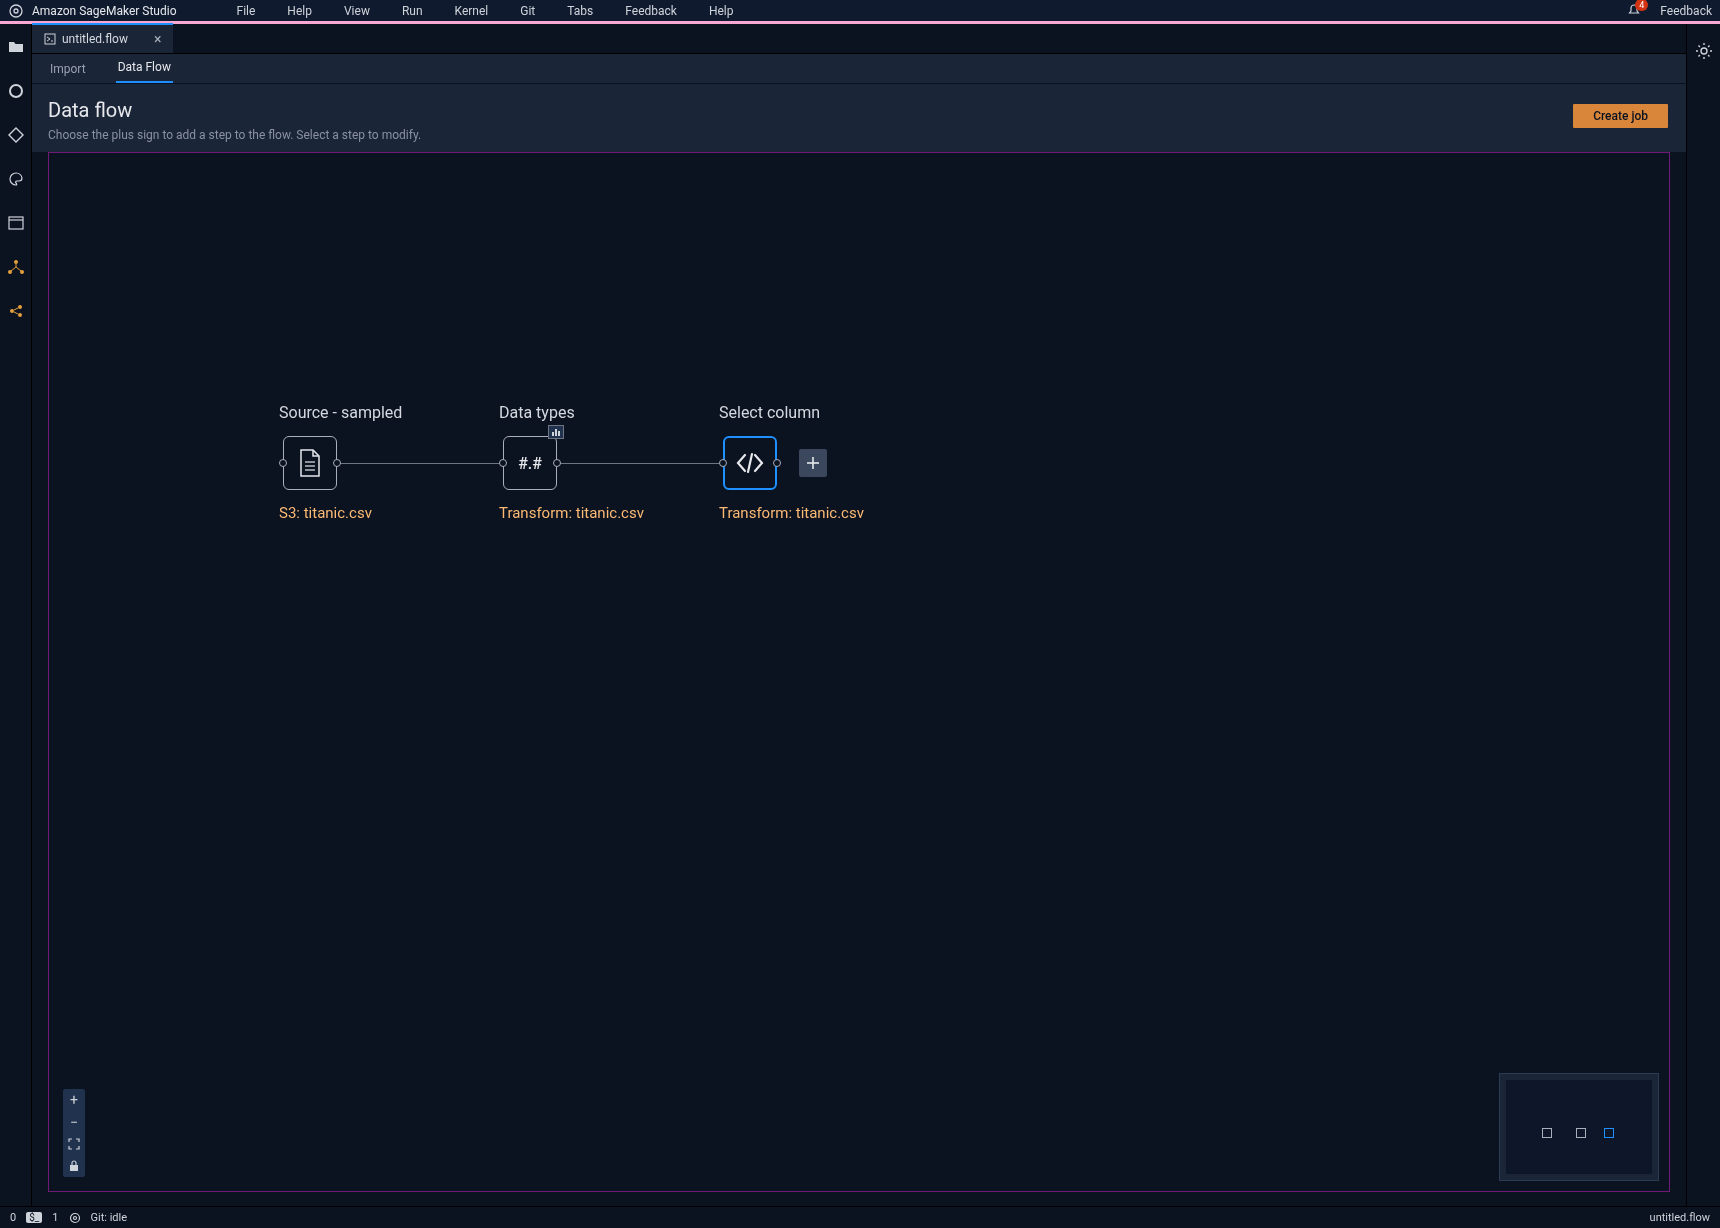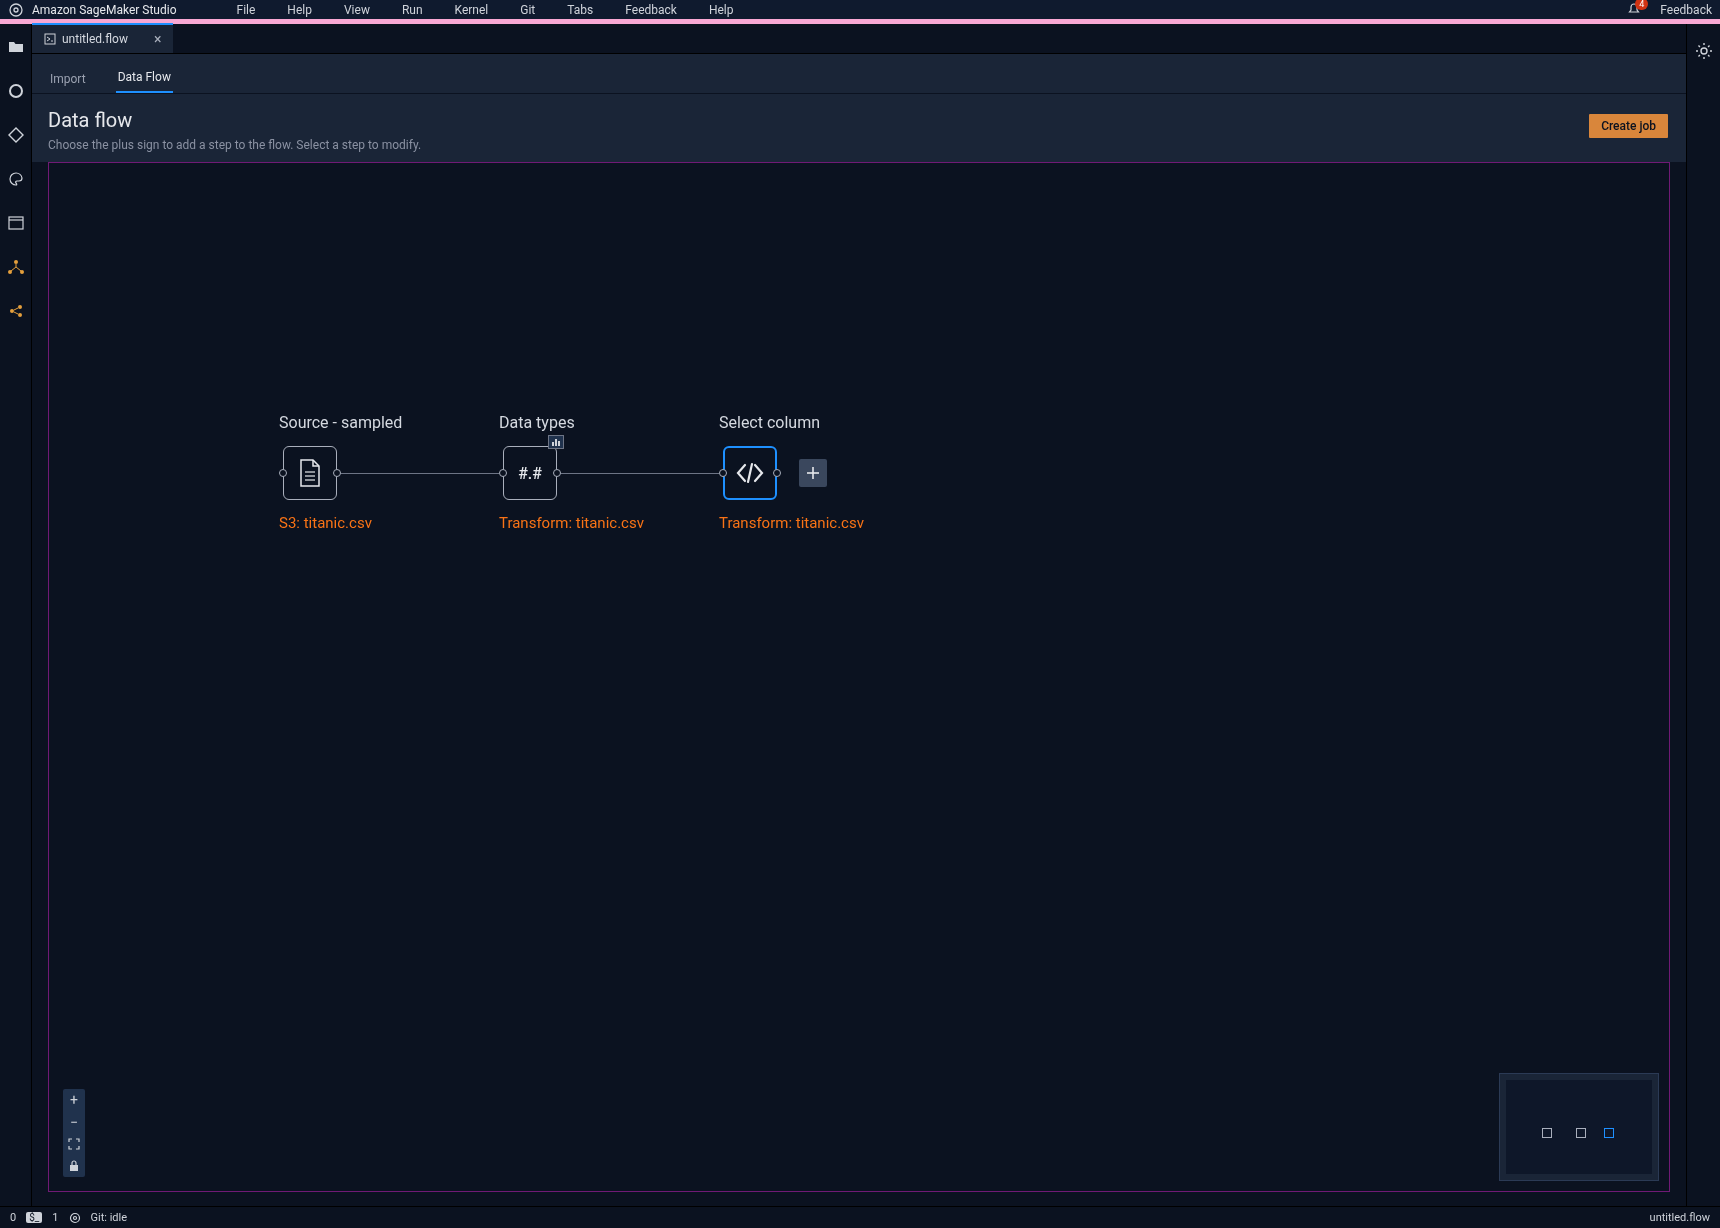--- a/index.html
+++ b/index.html
@@ -1,50 +1,50 @@
 <!DOCTYPE html>
 <html><head>
 <meta charset="utf-8">
 <style>
 * { margin:0; padding:0; box-sizing:border-box; font-family:-apple-system,BlinkMacSystemFont,"Segoe UI",Roboto,Arial,sans-serif; }
 html,body { width:100%; height:100%; background:#0b1220; color:#d5d9e0; overflow:hidden; }
-.menubar { height:24px; background:#0f1a2e; display:flex; align-items:center; padding:0 8px; font-size:12px; color:#cfd3da; border-bottom:5px solid #f9a8d4; }
+.menubar { height:24px; background:#0f1a2e; display:flex; align-items:center; padding:0 8px; font-size:12px; color:#cfd3da; border-bottom:3px solid #f9a8d4; }
 .menubar .app-icon { width:16px; height:16px; margin-right:8px; display:flex; align-items:center; justify-content:center; }
 .menubar .app-title { font-size:12px; color:#e6e8ec; margin-right:60px; }
 .menubar .menus { display:flex; gap:32px; }
 .menubar .menus span { cursor:pointer; }
 .menubar .right { margin-left:auto; display:flex; align-items:center; gap:18px; }
 .bell { position:relative; width:16px; height:16px; }
 .bell .badge { position:absolute; top:-4px; right:-6px; background:#d13313; color:#fff; font-size:9px; border-radius:7px; padding:0 4px; line-height:12px; }
 .body-row { display:flex; height:calc(100% - 24px - 22px); }
 .left-rail { width:32px; background:#0b1220; border-right:1px solid #000; display:flex; flex-direction:column; align-items:center; padding-top:14px; gap:26px; }
 .left-rail .ic { width:18px; height:18px; display:flex; align-items:center; justify-content:center; cursor:pointer; }
 .main-col { flex:1; display:flex; flex-direction:column; }
 .tabbar { height:30px; background:#0b1220; display:flex; align-items:flex-end; border-bottom:1px solid #000; }
 .file-tab { display:flex; align-items:center; gap:6px; height:30px; padding:0 12px; background:#1a2537; font-size:12px; border-top:2px solid #1e90ff; cursor:pointer; }
 .file-tab .close { margin-left:20px; color:#a9afbc; cursor:pointer; font-size:14px; line-height:1; }
-.subtabs { height:40px; background:#1a2537; display:flex; align-items:flex-end; padding-left:16px; gap:28px; font-size:12px; border-bottom:1px solid #0b1220; }
+.subtabs { height:30px; background:#1a2537; display:flex; align-items:flex-end; padding-left:16px; gap:28px; font-size:12px; border-bottom:1px solid #0b1220; }
 .subtab { padding:7px 2px; color:#9aa1b0; cursor:pointer; }
 .subtab.active { color:#e6e8ec; border-bottom:2px solid #1e90ff; }
 .header-region { background:#1a2537; padding:14px 16px 10px 16px; position:relative; }
 .page-title { font-size:20px; font-weight:400; color:#e6e8ec; margin-bottom:6px; }
 .page-sub { font-size:12px; color:#8a91a2; }
-.create-btn { position:absolute; right:18px; top:20px; background:#d9863b; color:#0b1220; font-size:12px; padding:5px 12px; border:none; cursor:pointer; border-radius:1px; font-weight:500; }
+.create-btn { position:absolute; right:18px; top:20px; background:#d9863b; color:#0b1220; font-size:12px; padding:5px 20px; border:none; cursor:pointer; border-radius:1px; font-weight:500; }
 .canvas-wrap { flex:1; margin:0 16px 14px 16px; background:#0b1220; border:1px solid #701a75; position:relative; overflow:hidden; }
 .flow { position:absolute; left:230px; top:250px; display:flex; align-items:flex-start; }
 .flow-node { display:flex; flex-direction:column; width:220px; }
 .node-title { font-size:16px; color:#d5d9e0; margin-bottom:14px; }
 .node-box-row { display:flex; align-items:center; height:54px; }
 .node-box { width:54px; height:54px; border:1px solid #a9afbc; border-radius:6px; display:flex; align-items:center; justify-content:center; position:relative; }
 .node-box.selected { border:2px solid #1e90ff; }
 .port { width:8px; height:8px; border:1px solid #a9afbc; border-radius:50%; background:#0b1220; }
 .port.left { margin-right:-4px; z-index:2; }
 .port.right { margin-left:-4px; z-index:2; }
 .edge { height:1px; background:#6d7485; flex:1; }
-.node-sub { font-size:15px; color:#f97316; margin-top:14px; }
+.node-sub { font-size:15px; color:#fdba74; margin-top:14px; }
 .badge-icon { position:absolute; top:-12px; right:-8px; width:16px; height:14px; background:#20324d; border:1px solid #6d7485; display:flex; align-items:center; justify-content:center; }
 .add-box { width:28px; height:28px; background:#3a475d; display:flex; align-items:center; justify-content:center; margin-left:18px; cursor:pointer; border-radius:2px; }
 .zoom-ctrl { position:absolute; left:14px; bottom:14px; width:22px; background:#20324d; border-radius:2px; display:flex; flex-direction:column; }
 .zoom-ctrl div { height:22px; display:flex; align-items:center; justify-content:center; cursor:pointer; color:#cfd3da; font-size:14px; }
 .minimap { position:absolute; right:10px; bottom:10px; width:160px; height:108px; background:#1a2537; border:1px solid #2b3a55; padding:6px; }
 .minimap-inner { width:100%; height:100%; background:#0e1729; position:relative; }
 .mini-node { position:absolute; width:10px; height:10px; border:1px solid #a9afbc; top:48px; }
 .mini-node.sel { border-color:#1e90ff; }
 .right-rail { width:34px; background:#0b1220; border-left:1px solid #000; display:flex; flex-direction:column; align-items:center; padding-top:18px; }
 .statusbar { height:22px; background:#0b1220; border-top:1px solid #000; display:flex; align-items:center; font-size:11px; color:#cfd3da; padding:0 10px; gap:10px; }

